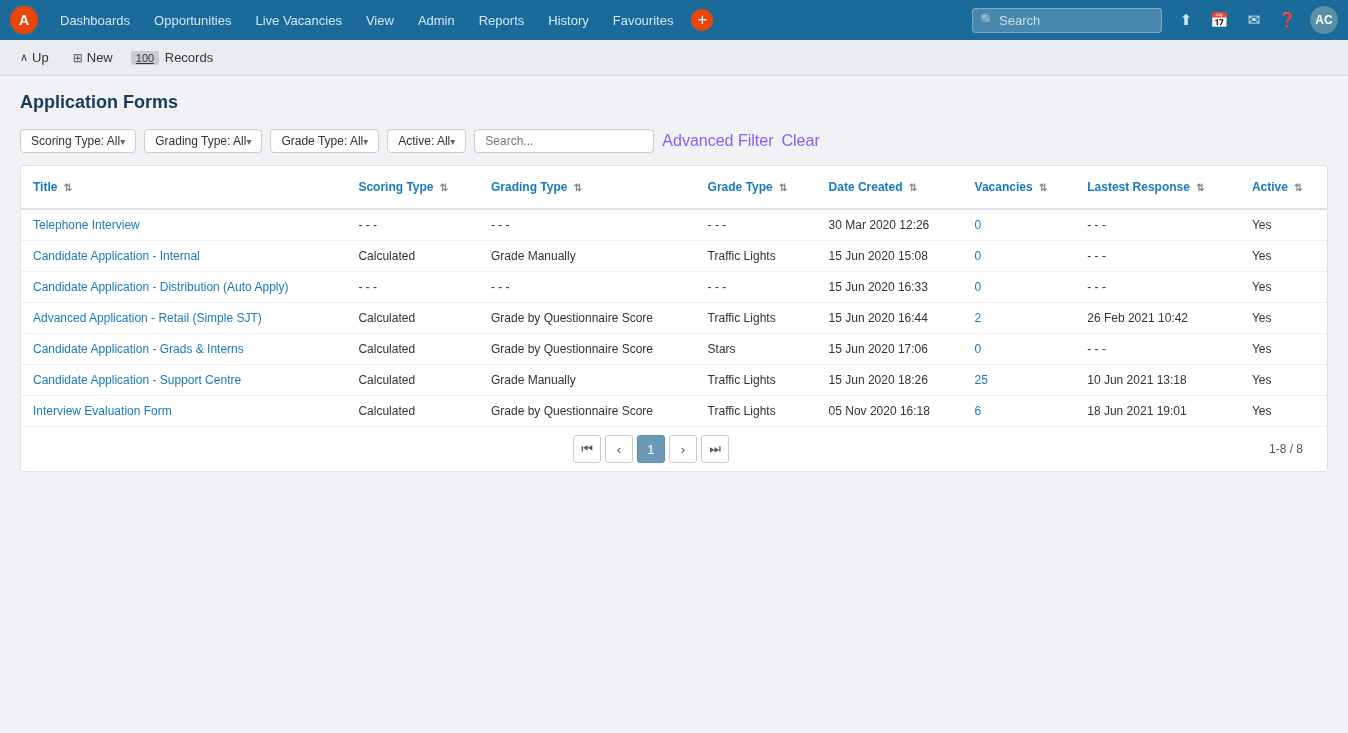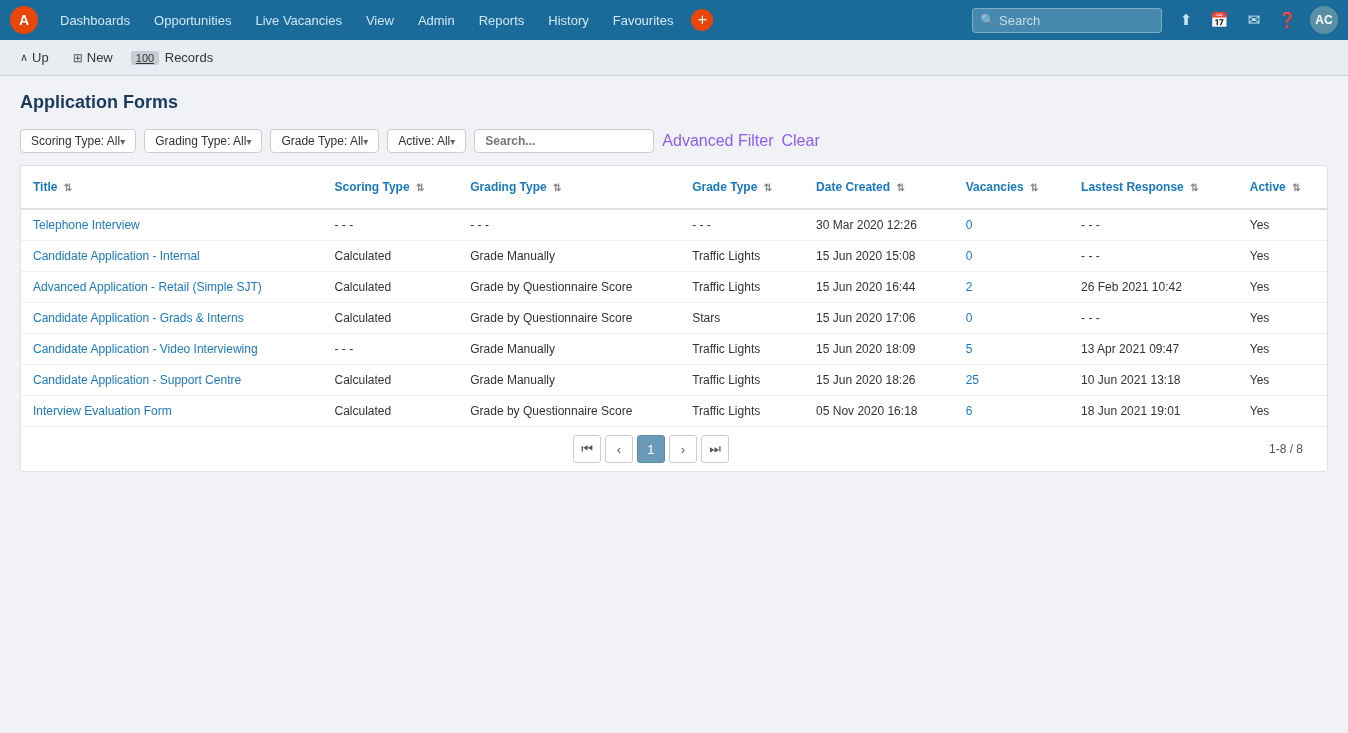--- a/index.html
+++ b/index.html
@@ -162,21 +162,20 @@
       white-space: nowrap;
     }
     .filter-chevron { font-size: 10px; color: #666; }
     .filter-search {
       padding: 4px 10px;
       border: 1px solid #ccc;
       border-radius: 4px;
       font-size: 12px;
       width: 180px;
       outline: none;
-      font-weight: bold;
     }
     .filter-link {
       color: #8b5cf6;
       cursor: pointer;
       font-size: 16px;
       text-decoration: none;
     }
 
     
     .table-container {
@@ -389,20 +388,34 @@
       <td>Traffic Lights</td>
       <td>15 Jun 2020 15:08</td>
       <td>
         <span class="td-num-link">0</span>
       </td>
       <td>- - -</td>
       <td class="td-yes">Yes</td>
     </tr>
           <tr>
       <td>
+        <a class="td-link">Candidate Application - Distribution (Auto Apply)</a>
+      </td>
+      <td>- - -</td>
+      <td>- - -</td>
+      <td>- - -</td>
+      <td>15 Jun 2020 16:33</td>
+      <td>
+        <span class="td-num-link">0</span>
+      </td>
+      <td>- - -</td>
+      <td class="td-yes">Yes</td>
+    </tr>
+          <tr>
+      <td>
         <a class="td-link">Advanced Application - Retail (Simple SJT)</a>
       </td>
       <td>Calculated</td>
       <td>Grade by Questionnaire Score</td>
       <td>Traffic Lights</td>
       <td>15 Jun 2020 16:44</td>
       <td>
         <span class="td-num-link">2</span>
       </td>
       <td>26 Feb 2021 10:42</td>
@@ -413,34 +426,20 @@
         <a class="td-link">Candidate Application - Grads &amp; Interns</a>
       </td>
       <td>Calculated</td>
       <td>Grade by Questionnaire Score</td>
       <td>Stars</td>
       <td>15 Jun 2020 17:06</td>
       <td>
         <span class="td-num-link">0</span>
       </td>
       <td>- - -</td>
-      <td class="td-yes">Yes</td>
-    </tr>
-          <tr>
-      <td>
-        <a class="td-link">Candidate Application - Video Interviewing</a>
-      </td>
-      <td>- - -</td>
-      <td>Grade Manually</td>
-      <td>Traffic Lights</td>
-      <td>15 Jun 2020 18:09</td>
-      <td>
-        <span class="td-num-link">5</span>
-      </td>
-      <td>13 Apr 2021 09:47</td>
       <td class="td-yes">Yes</td>
     </tr>
           <tr>
       <td>
         <a class="td-link">Candidate Application - Support Centre</a>
       </td>
       <td>Calculated</td>
       <td>Grade Manually</td>
       <td>Traffic Lights</td>
       <td>15 Jun 2020 18:26</td>

